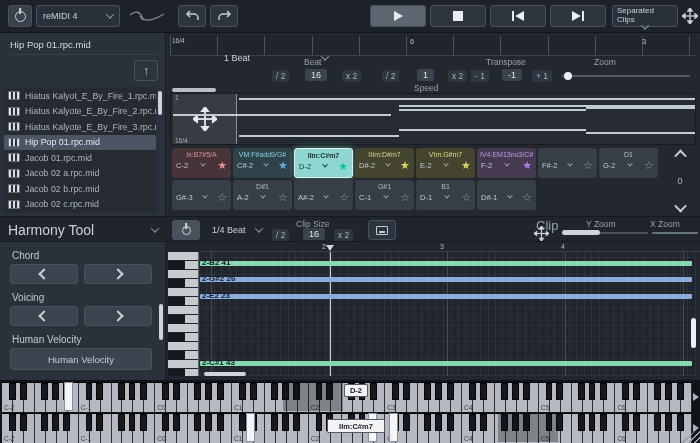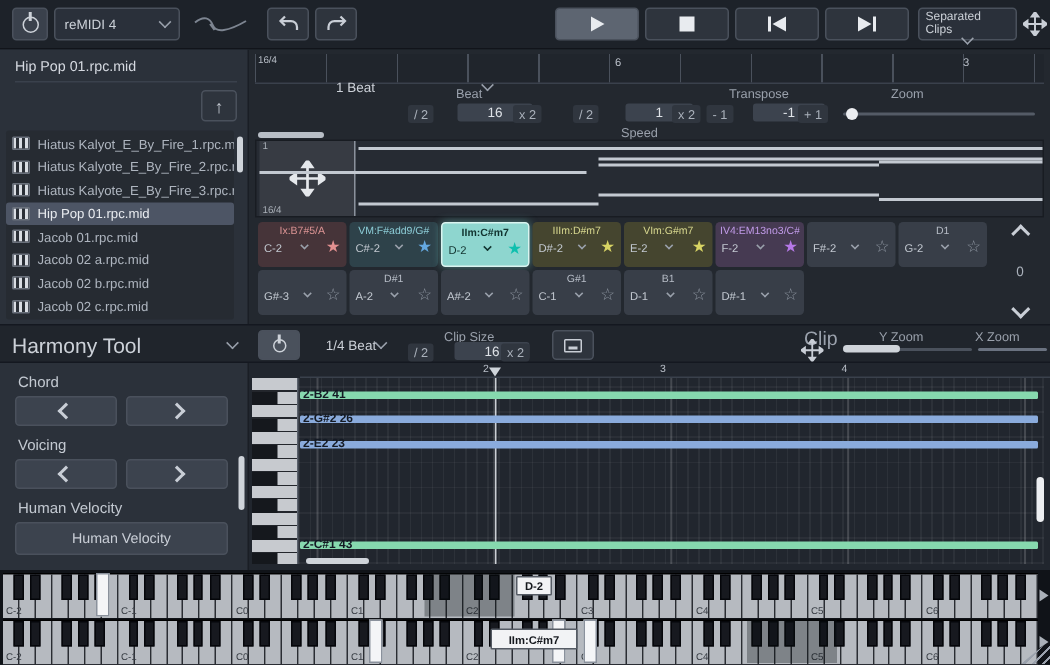--- a/index.html
+++ b/index.html
@@ -5,21 +5,21 @@
   html,body{margin:0;padding:0;background:#14171c;}
   *{box-sizing:border-box;font-family:"Liberation Sans","DejaVu Sans",sans-serif;}
   #app{position:relative;width:700px;height:443px;background:#23282f;overflow:hidden;color:#c9ced6;}
   .abs{position:absolute;}
   
   .btn{background:#2e343d;border:1px solid #4a515c;border-radius:3px;display:flex;align-items:center;justify-content:center;color:#c9ced6;}
   .dd{background:#2a303a;border:1px solid #4a515c;border-radius:3px;display:flex;align-items:center;padding:0 6px;font-size:9px;color:#ccd1d8;justify-content:space-between;}
   .chev{width:6px;height:6px;border-right:1.5px solid #9aa1ac;border-bottom:1.5px solid #9aa1ac;transform:rotate(45deg) translate(-1px,-1px);display:inline-block;flex:none;}
   .chev.up{transform:rotate(-135deg) translate(-1px,-1px);}
   .lbl{font-size:8.5px;color:#9aa1ac;}
-  .val{background:#3c434e;border-radius:2px;padding:1px 20px;font-size:9px;color:#dfe3e8;}
+  .val{background:#3c434e;border-radius:2px;padding:1px 6px;font-size:9px;color:#dfe3e8;}
   .stepbtn{font-size:8.5px;color:#aab1bb;padding:1px 4px;background:#30363f;border-radius:2px;}
   .pill{background:#cfd4da;border-radius:3px;}
   
   .pwr{width:11px;height:11px;border:1.7px solid #cdd2d9;border-radius:50%;position:relative;}
   .pwr::before{content:"";position:absolute;left:50%;top:-4px;width:1.7px;height:6px;background:#cdd2d9;transform:translateX(-50%);}
   
   .piano-icon{width:12px;height:9px;flex:none;border:1px solid #6a717c;border-radius:1px;background:repeating-linear-gradient(90deg,#d9dde3 0 2px,#2a2f36 2px 4px);}
   
   .star{font-size:11px;line-height:10px;color:#8d95a0;}
   .star::before{content:"\2606";}
@@ -372,21 +372,21 @@
   </div>
 
   <div id="harmonybar" class="abs">
     <div class="abs dd" style="left:2px;top:3px;width:162px;height:20px;border:none;background:transparent;font-size:14px;">
         <span>Harmony Tool</span>
         <span class="chev"></span>
       </div>
     <div class="abs btn" style="left:172px;top:3px;width:28px;height:20px;background:#4a515c;">
         <span class="pwr" style="width:9px;height:9px;"></span>
       </div>
-    <div class="abs dd" style="left:206px;top:3px;width:62px;height:20px;border:none;background:transparent;justify-content:center;">
+    <div class="abs dd" style="left:206px;top:3px;width:62px;height:20px;border:none;background:transparent;">
         <span>1/4 Beat</span>
         <span class="chev"></span>
       </div>
     <span class="abs lbl" style="left:296px;top:2px;">Clip Size</span>
     <span class="abs stepbtn" style="left:272px;top:12px;">/ 2</span>
     <span class="abs val" style="left:303px;top:11px;">16</span>
     <span class="abs stepbtn" style="left:334px;top:12px;">x 2</span>
     <div class="abs btn" style="left:368px;top:3px;width:28px;height:20px;">
       <span style="width:12px;height:9px;border:1.3px solid #c9ced6;border-radius:1px;position:relative;">
           <span style="position:absolute;left:2px;bottom:1px;width:6px;height:1.5px;background:#c9ced6;"></span>

